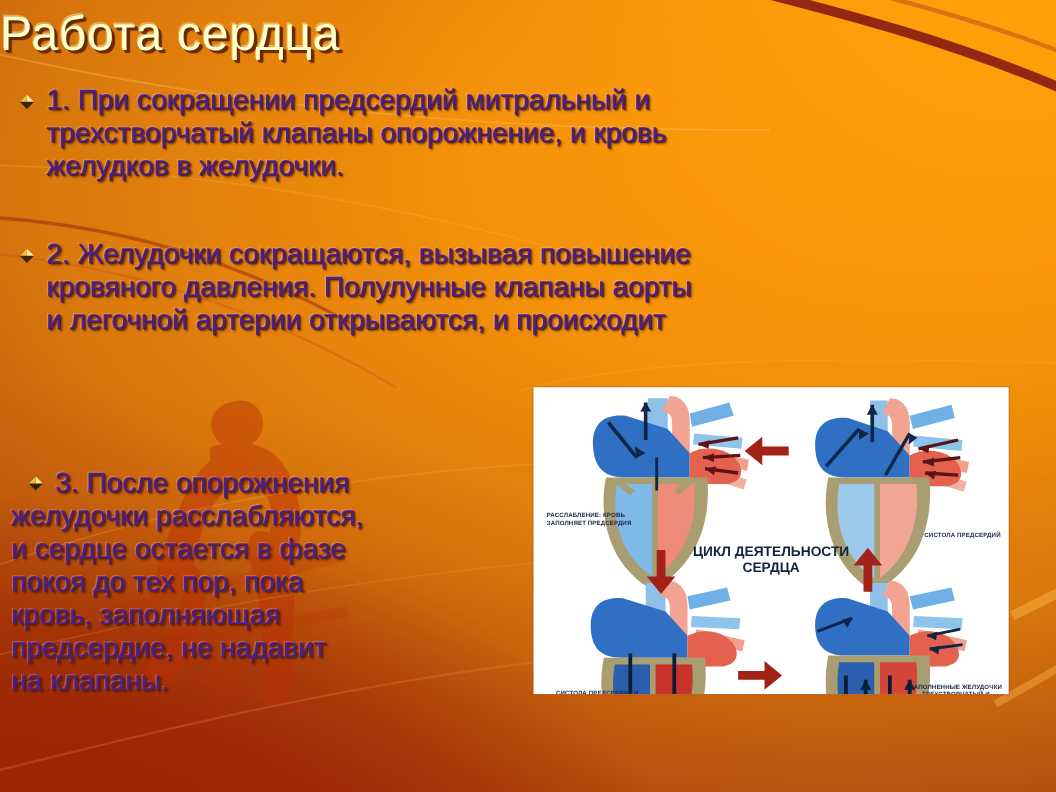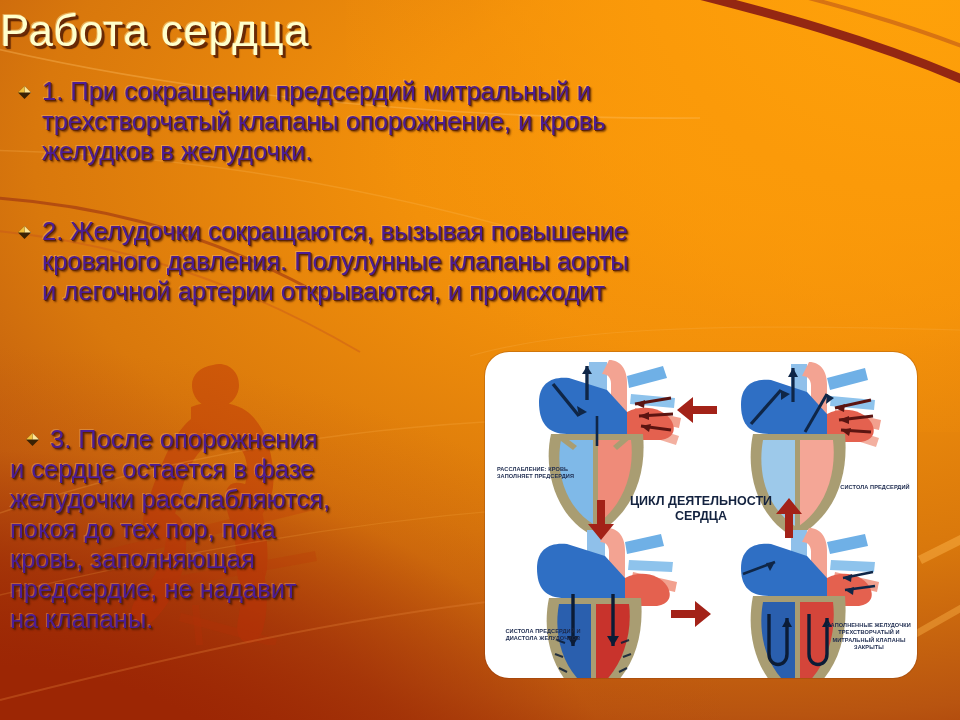--- a/index.html
+++ b/index.html
@@ -64,25 +64,24 @@
     position:absolute; left:4px; top:10px;
     width:13px; height:13px;
   }
   #b3 .bmark { left:16px; top:9px; }
   .btext { display:block; padding-left:28px; }
   #b3 .btext { padding-left:0; }
   #b3 .l0 { padding-left:40px; }
   
   #diagram {
     position:absolute; left:485px; top:352px;
-    width:432px; height:326px;
+    width:432px; height:279px;
     background:#ffffff;
     box-shadow:0 0 0 1px rgba(120,50,10,0.25);
     overflow:hidden;
-    border-radius:24px;
   }
   #diagram svg { display:block; width:432px; height:326px; }
   .dlabel {
     position:absolute;
     font-family:"Liberation Sans", sans-serif;
     font-size:5.6px; font-weight:700; line-height:7.4px;
     color:#1c2a4e; letter-spacing:0.1px;
   }
   #dl-tl { left:12px; top:114px; width:80px; text-align:left; }
   #dl-tr { left:352px; top:132px; width:76px; text-align:center; }
@@ -158,22 +157,22 @@
       <span class="btext">и легочной артерии открываются, и происходит</span>
     </div>
 
     <div class="bullet" id="b3">
       <svg class="bmark" viewBox="0 0 12 12">
         <path d="M6 0 L12 6 L6 12 L0 6 Z" fill="#3a2204"></path>
         <path d="M6 0 L12 6 L6 6 Z" fill="#ffe89a"></path>
         <path d="M6 0 L6 6 L0 6 Z" fill="#f2c03c"></path>
       </svg>
       <span class="btext l0">3.   После опорожнения</span>
+      <span class="btext">желудочки расслабляются,</span>
       <span class="btext">и сердце остается в фазе</span>
-      <span class="btext">желудочки расслабляются,</span>
       <span class="btext"> покоя до тех пор, пока</span>
       <span class="btext"> кровь, заполняющая</span>
       <span class="btext">предсердие, не надавит</span>
       <span class="btext"> на  клапаны.</span>
     </div>
   </div>
 
   <div id="diagram">
 
     <svg viewBox="0 0 432 326">

